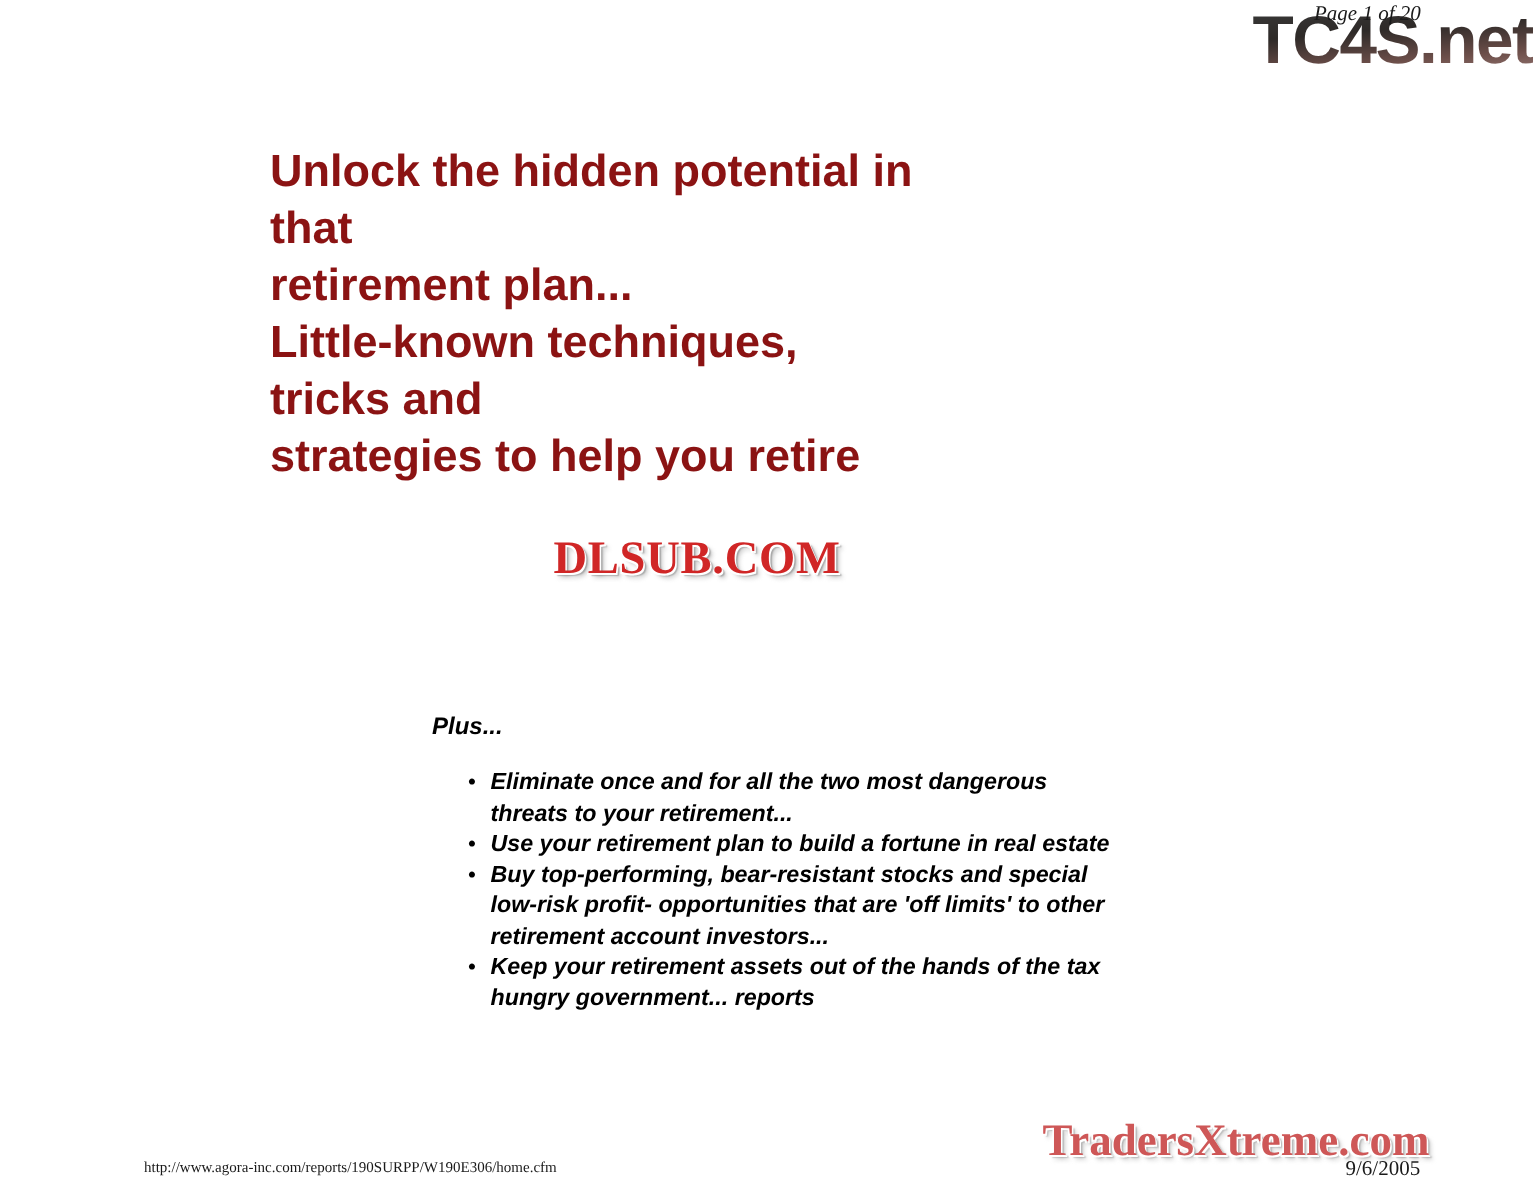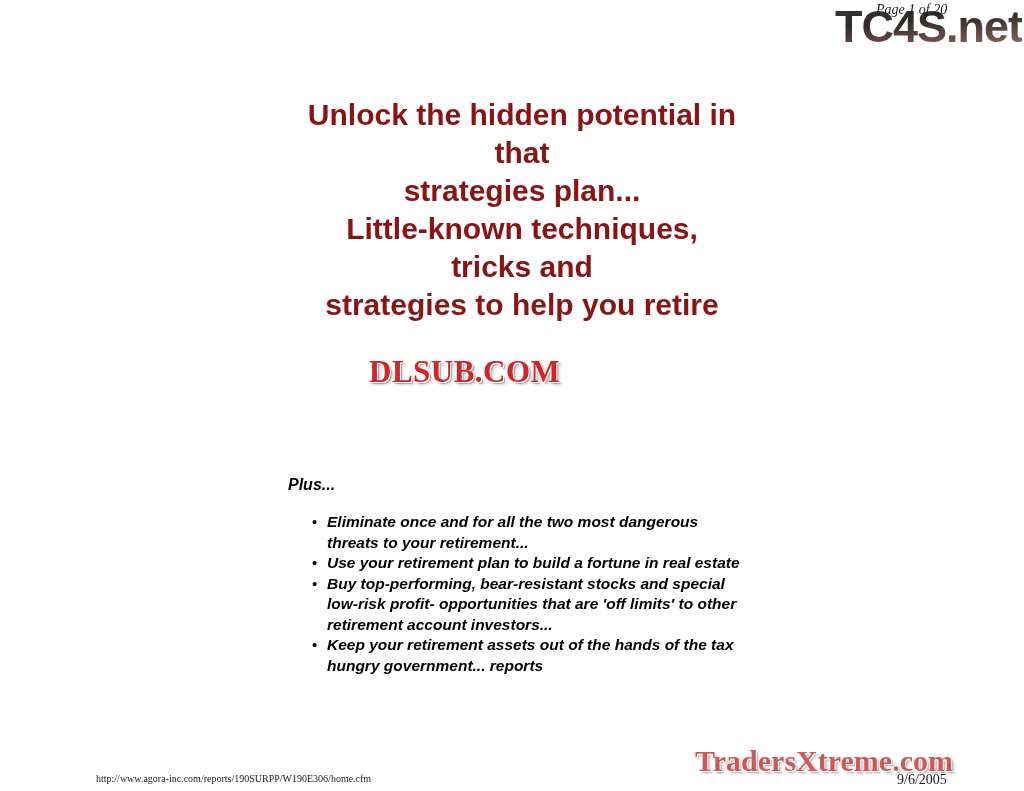--- a/index.html
+++ b/index.html
@@ -44,23 +44,23 @@
     background-clip: text;
     color: transparent;
     -webkit-text-fill-color: transparent;
     z-index: 5;
   }
 
   
   .headline {
     position: absolute;
     top: 96px;
-    left: 190px;
+    left: 180px;
     width: 664px;
-    text-align: center;
+    text-align: left;
     color: #8B1313;
     font-weight: bold;
     font-size: 30px;
     line-height: 38px;
     z-index: 2;
   }
   .headline .hl-line { display: block; white-space: nowrap; }
   .hl-gap { display: block; height: 39px; }
 
   
@@ -176,21 +176,21 @@
 </head>
 <body>
 
 <div class="page-number">Page 1 of 20</div>
 
 <div class="tc4s-logo">TC4S.net</div>
 
 <div class="headline">
   <span class="hl-line">Unlock the hidden potential in</span>
   <span class="hl-line">that</span>
-  <span class="hl-line">strategies plan...</span>
+  <span class="hl-line">retirement plan...</span>
   <span class="hl-line">Little-known techniques,</span>
   <span class="hl-line">tricks and</span>
   <span class="hl-line">strategies to help you retire</span>
   <span class="hl-gap"></span>
 </div>
 
 <div class="dlsub-watermark">DLSUB.COM</div>
 
 <div class="plus-label">Plus...</div>
 

